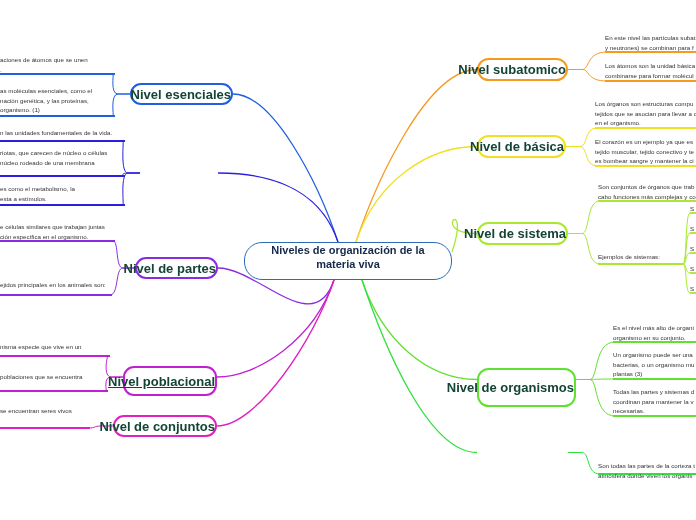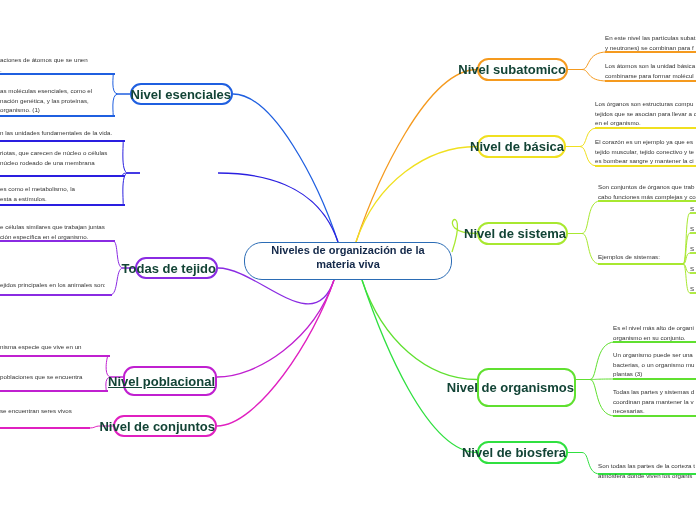--- a/index.html
+++ b/index.html
@@ -97,43 +97,40 @@
     </svg>
 
   <div class="central" id="central" style="left: 244px; top: 242px; width: 208px; height: 38px;">
     <span>Niveles de organización de la materia viva</span>
   </div>
 
   <div class="node" id="n-molecular" style="left: 130px; top: 83px; width: 103px; height: 22px; border-color: rgb(31, 95, 224); border-radius: 11px;">
     <span>Nivel esenciales</span>
   </div>
   <div class="node" id="n-tejido" style="left: 135px; top: 257px; width: 83px; height: 22px; border-color: rgb(138, 43, 226); border-radius: 11px;">
-    <span>Todas de tejido</span>
+    <span>Nivel de partes</span>
   </div>
   <div class="node" id="n-poblacional" style="left: 123px; top: 366px; width: 94px; height: 30px; border-color: rgb(192, 32, 208); border-radius: 11px; text-decoration: underline;">
     <span>Nivel poblacional</span>
   </div>
   <div class="node" id="n-ecosistema" style="left: 113px; top: 415px; width: 104px; height: 22px; border-color: rgb(224, 32, 192); border-radius: 11px;">
     <span>Nivel de conjuntos</span>
   </div>
 
   <div class="node" id="n-subatomico" style="left: 477px; top: 58px; width: 91px; height: 23px; border-color: rgb(245, 154, 30); border-radius: 11.5px;">
     <span>Nivel subatomico</span>
   </div>
   <div class="node" id="n-organo" style="left: 477px; top: 135px; width: 89px; height: 23px; border-color: rgb(240, 224, 32); border-radius: 11.5px;">
     <span>Nivel de básica</span>
   </div>
   <div class="node" id="n-sistema" style="left: 477px; top: 222px; width: 91px; height: 23px; border-color: rgb(168, 232, 48); border-radius: 11.5px;">
     <span>Nivel de sistema</span>
   </div>
   <div class="node" id="n-organismos" style="left: 477px; top: 368px; width: 99px; height: 39px; border-color: rgb(96, 224, 48); border-radius: 11.5px;">
     <span>Nivel de organismos</span>
-  </div>
-  <div class="node" id="n-biosfera" style="left: 477px; top: 441px; width: 91px; height: 23px; border-color: rgb(48, 224, 64); border-radius: 11.5px;">
-    <span>Nivel de biosfera</span>
   </div>
 
   <div class="leaf" id="l-0-0" style="left: 0px; top: 55px; width: 115px;">aciones de átomos que se unen
 .</div>
   <div class="leaf" id="l-0-1" style="left: 0px; top: 86px; width: 115px;">as moléculas esenciales, como el
 nación genética, y las proteínas,
 organismo. (1)</div>
   <div class="leaf" id="l-1-0" style="left: 0px; top: 128px; width: 125px;">n las unidades fundamentales de la vida.</div>
   <div class="leaf" id="l-1-1" style="left: 0px; top: 148px; width: 125px;">riotas, que carecen de núcleo o células
 núcleo rodeado de una membrana</div>

